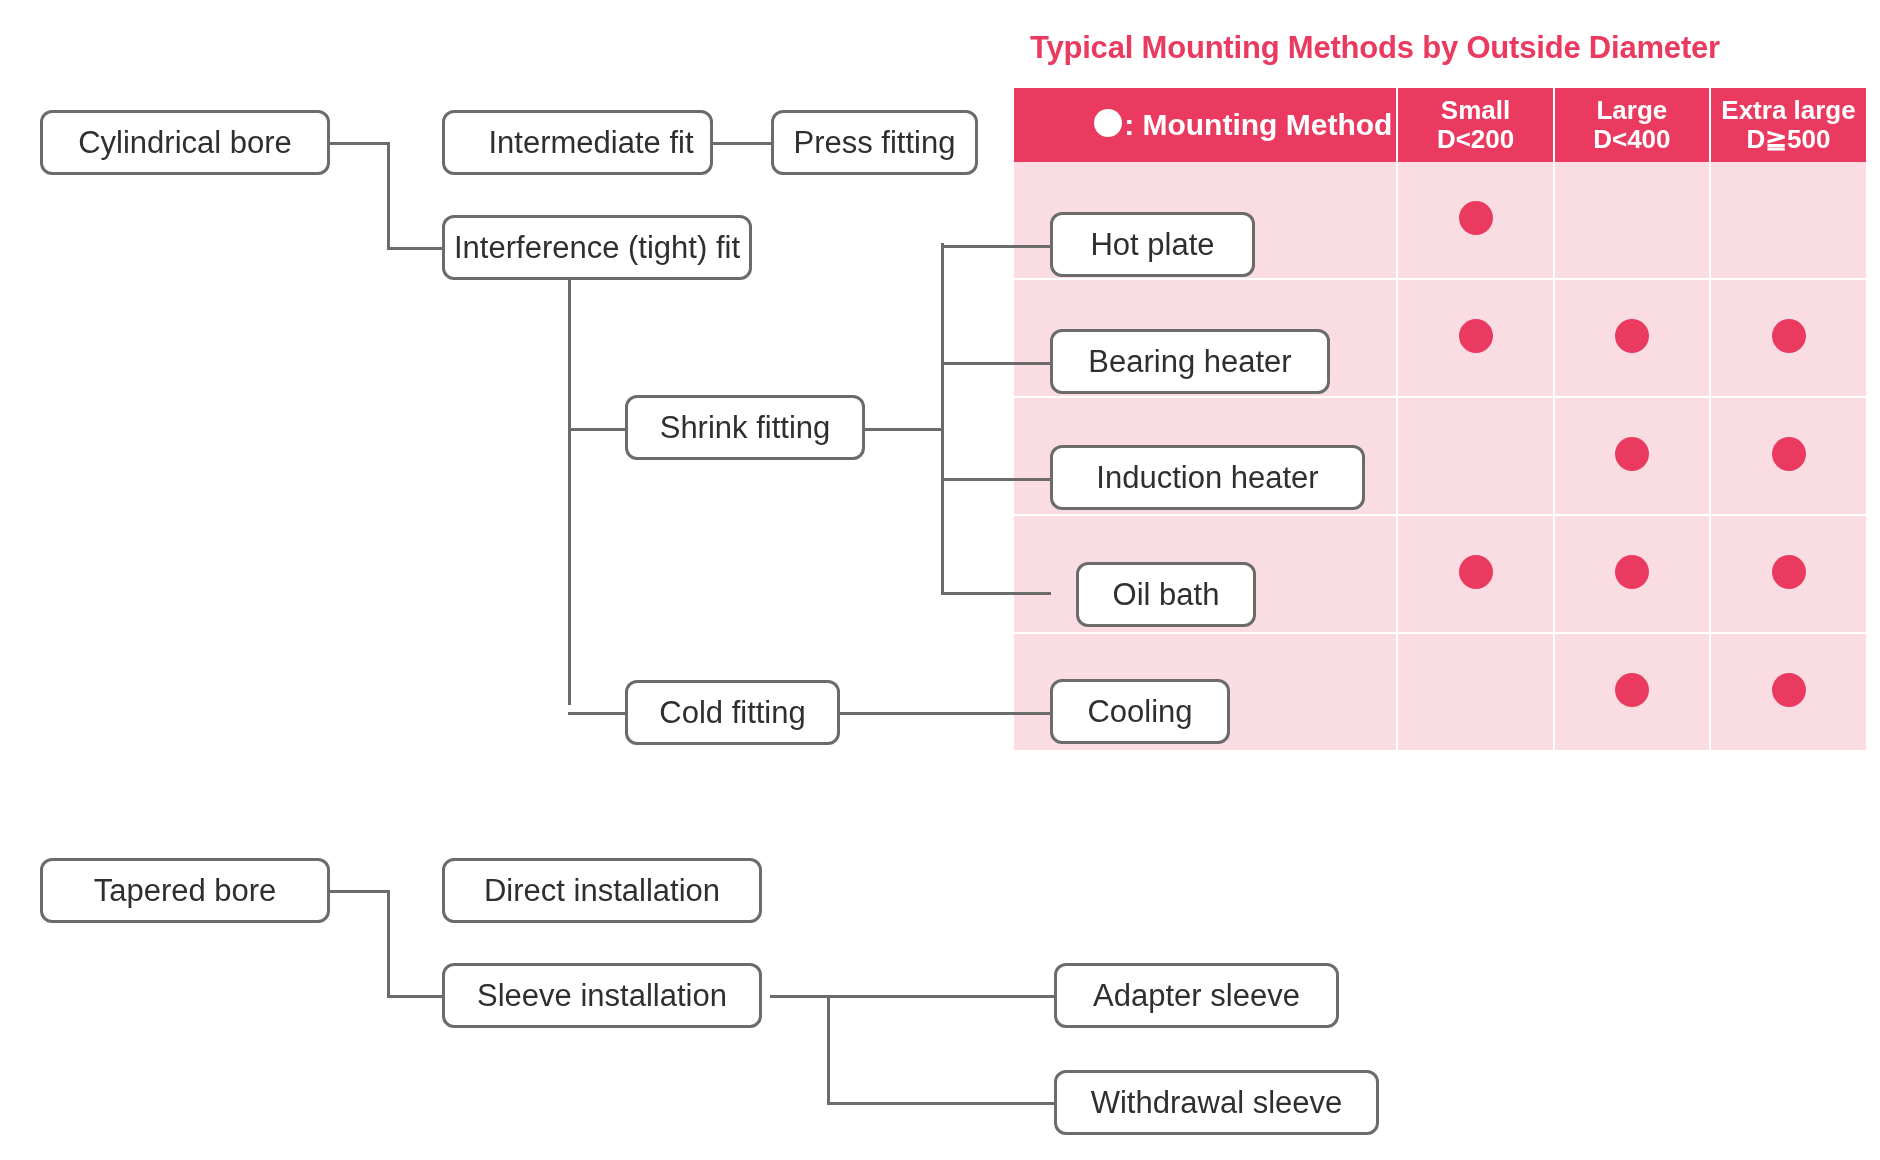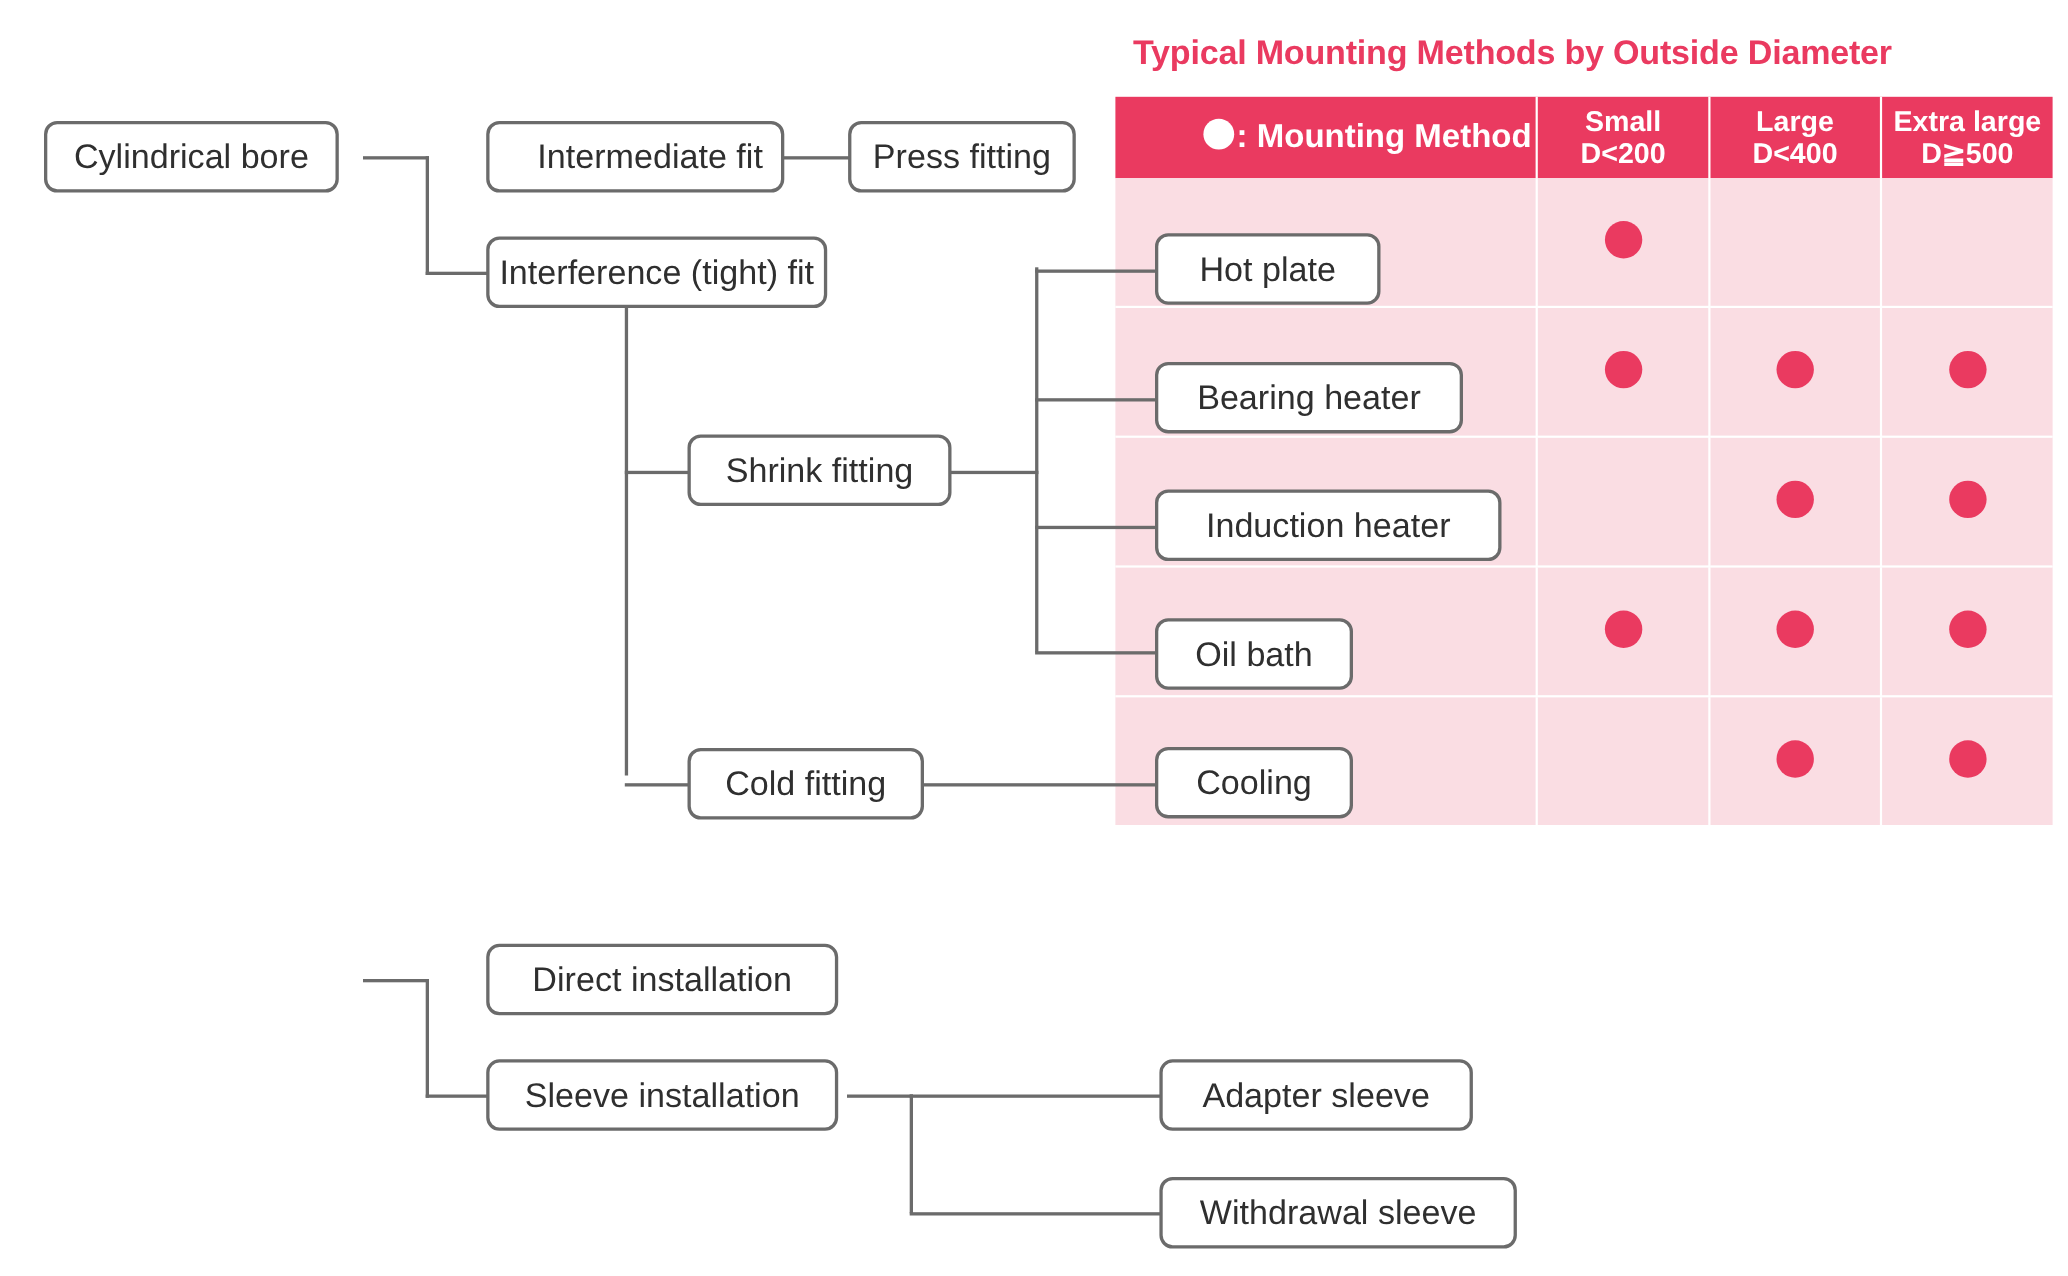--- a/index.html
+++ b/index.html
@@ -180,21 +180,21 @@
 
   <div class="line h" style="left:864px; top:428px; width:80px;"></div>
   <div class="line v" style="left:941px; top:243px; height:350px;"></div>
   <div class="line h" style="left:941px; top:245px; width:110px;"></div>
   <div class="line h" style="left:941px; top:362px; width:110px;"></div>
   <div class="line h" style="left:941px; top:478px; width:110px;"></div>
   <div class="line h" style="left:941px; top:592px; width:110px;"></div>
 
   <div class="line h" style="left:838px; top:712px; width:215px;"></div>
 
-  <div class="node" style="left:40px; top:110px; width:268px; height:65px;">
+  <div class="node" style="left:40px; top:110px; width:290px; height:65px;">
     <span>Cylindrical bore</span>
   </div>
 
   <div class="node" style="left:442px; top:110px; width:271px; height:65px;padding-left:45px;">
     <span>Intermediate fit</span>
   </div>
 
   <div class="node" style="left:771px; top:110px; width:207px; height:65px;">
     <span>Press fitting</span>
   </div>
@@ -216,36 +216,39 @@
   </div>
 
   <div class="node" style="left:1050px; top:329px; width:280px; height:65px;">
     <span>Bearing heater</span>
   </div>
 
   <div class="node" style="left:1050px; top:445px; width:315px; height:65px;">
     <span>Induction heater</span>
   </div>
 
-  <div class="node" style="left:1050px; top:562px; width:180px; height:65px;">
+  <div class="node" style="left:1076px; top:562px; width:180px; height:65px;">
     <span>Oil bath</span>
   </div>
 
   <div class="node" style="left:1050px; top:679px; width:180px; height:65px;">
     <span>Cooling</span>
   </div>
 
   <div class="line h" style="left:330px; top:890px; width:60px;"></div>
   <div class="line v" style="left:387px; top:890px; height:108px;"></div>
   <div class="line h" style="left:387px; top:995px; width:56px;"></div>
   <div class="line h" style="left:770px; top:995px; width:60px;"></div>
   <div class="line v" style="left:827px; top:995px; height:108px;"></div>
   <div class="line h" style="left:827px; top:995px; width:230px;"></div>
   <div class="line h" style="left:827px; top:1102px; width:230px;"></div>
 
+  <div class="node" style="left:40px; top:858px; width:290px; height:65px;">
+    <span>Tapered bore</span>
+  </div>
 
   <div class="node" style="left:442px; top:858px; width:320px; height:65px;">
     <span>Direct installation</span>
   </div>
 
   <div class="node" style="left:442px; top:963px; width:320px; height:65px;">
     <span>Sleeve installation</span>
   </div>
 
   <div class="node" style="left:1054px; top:963px; width:285px; height:65px;">

